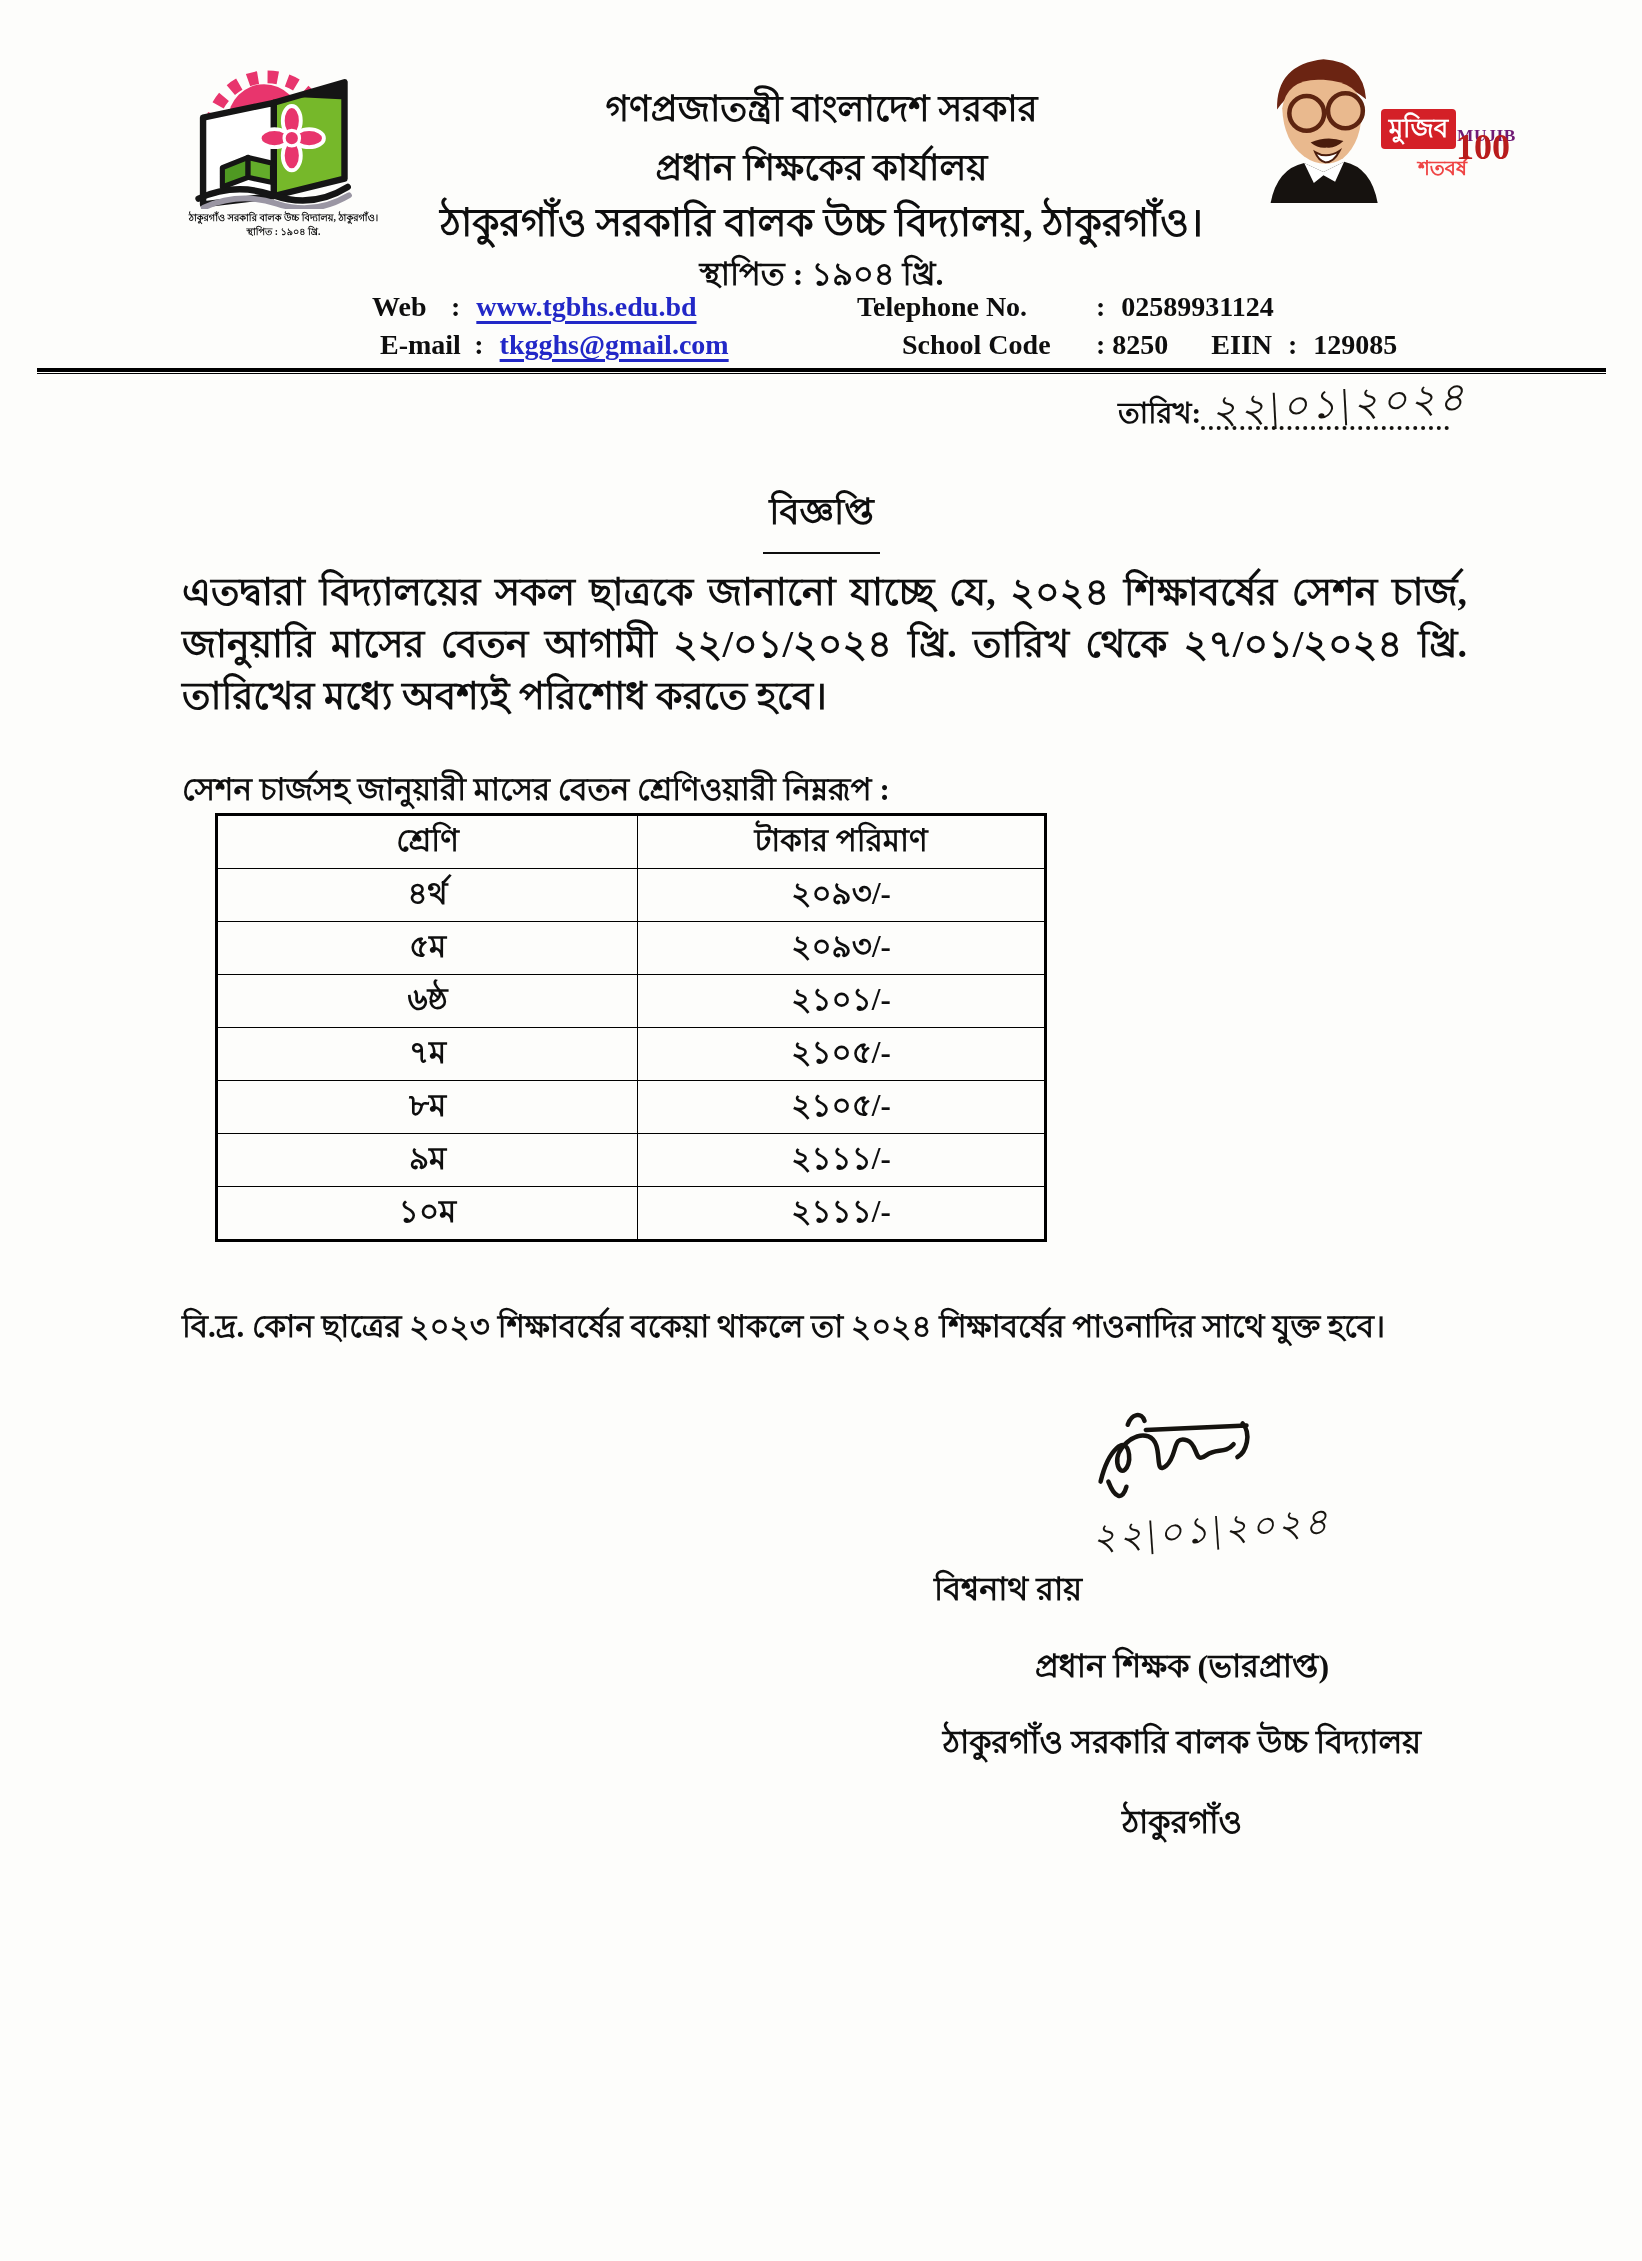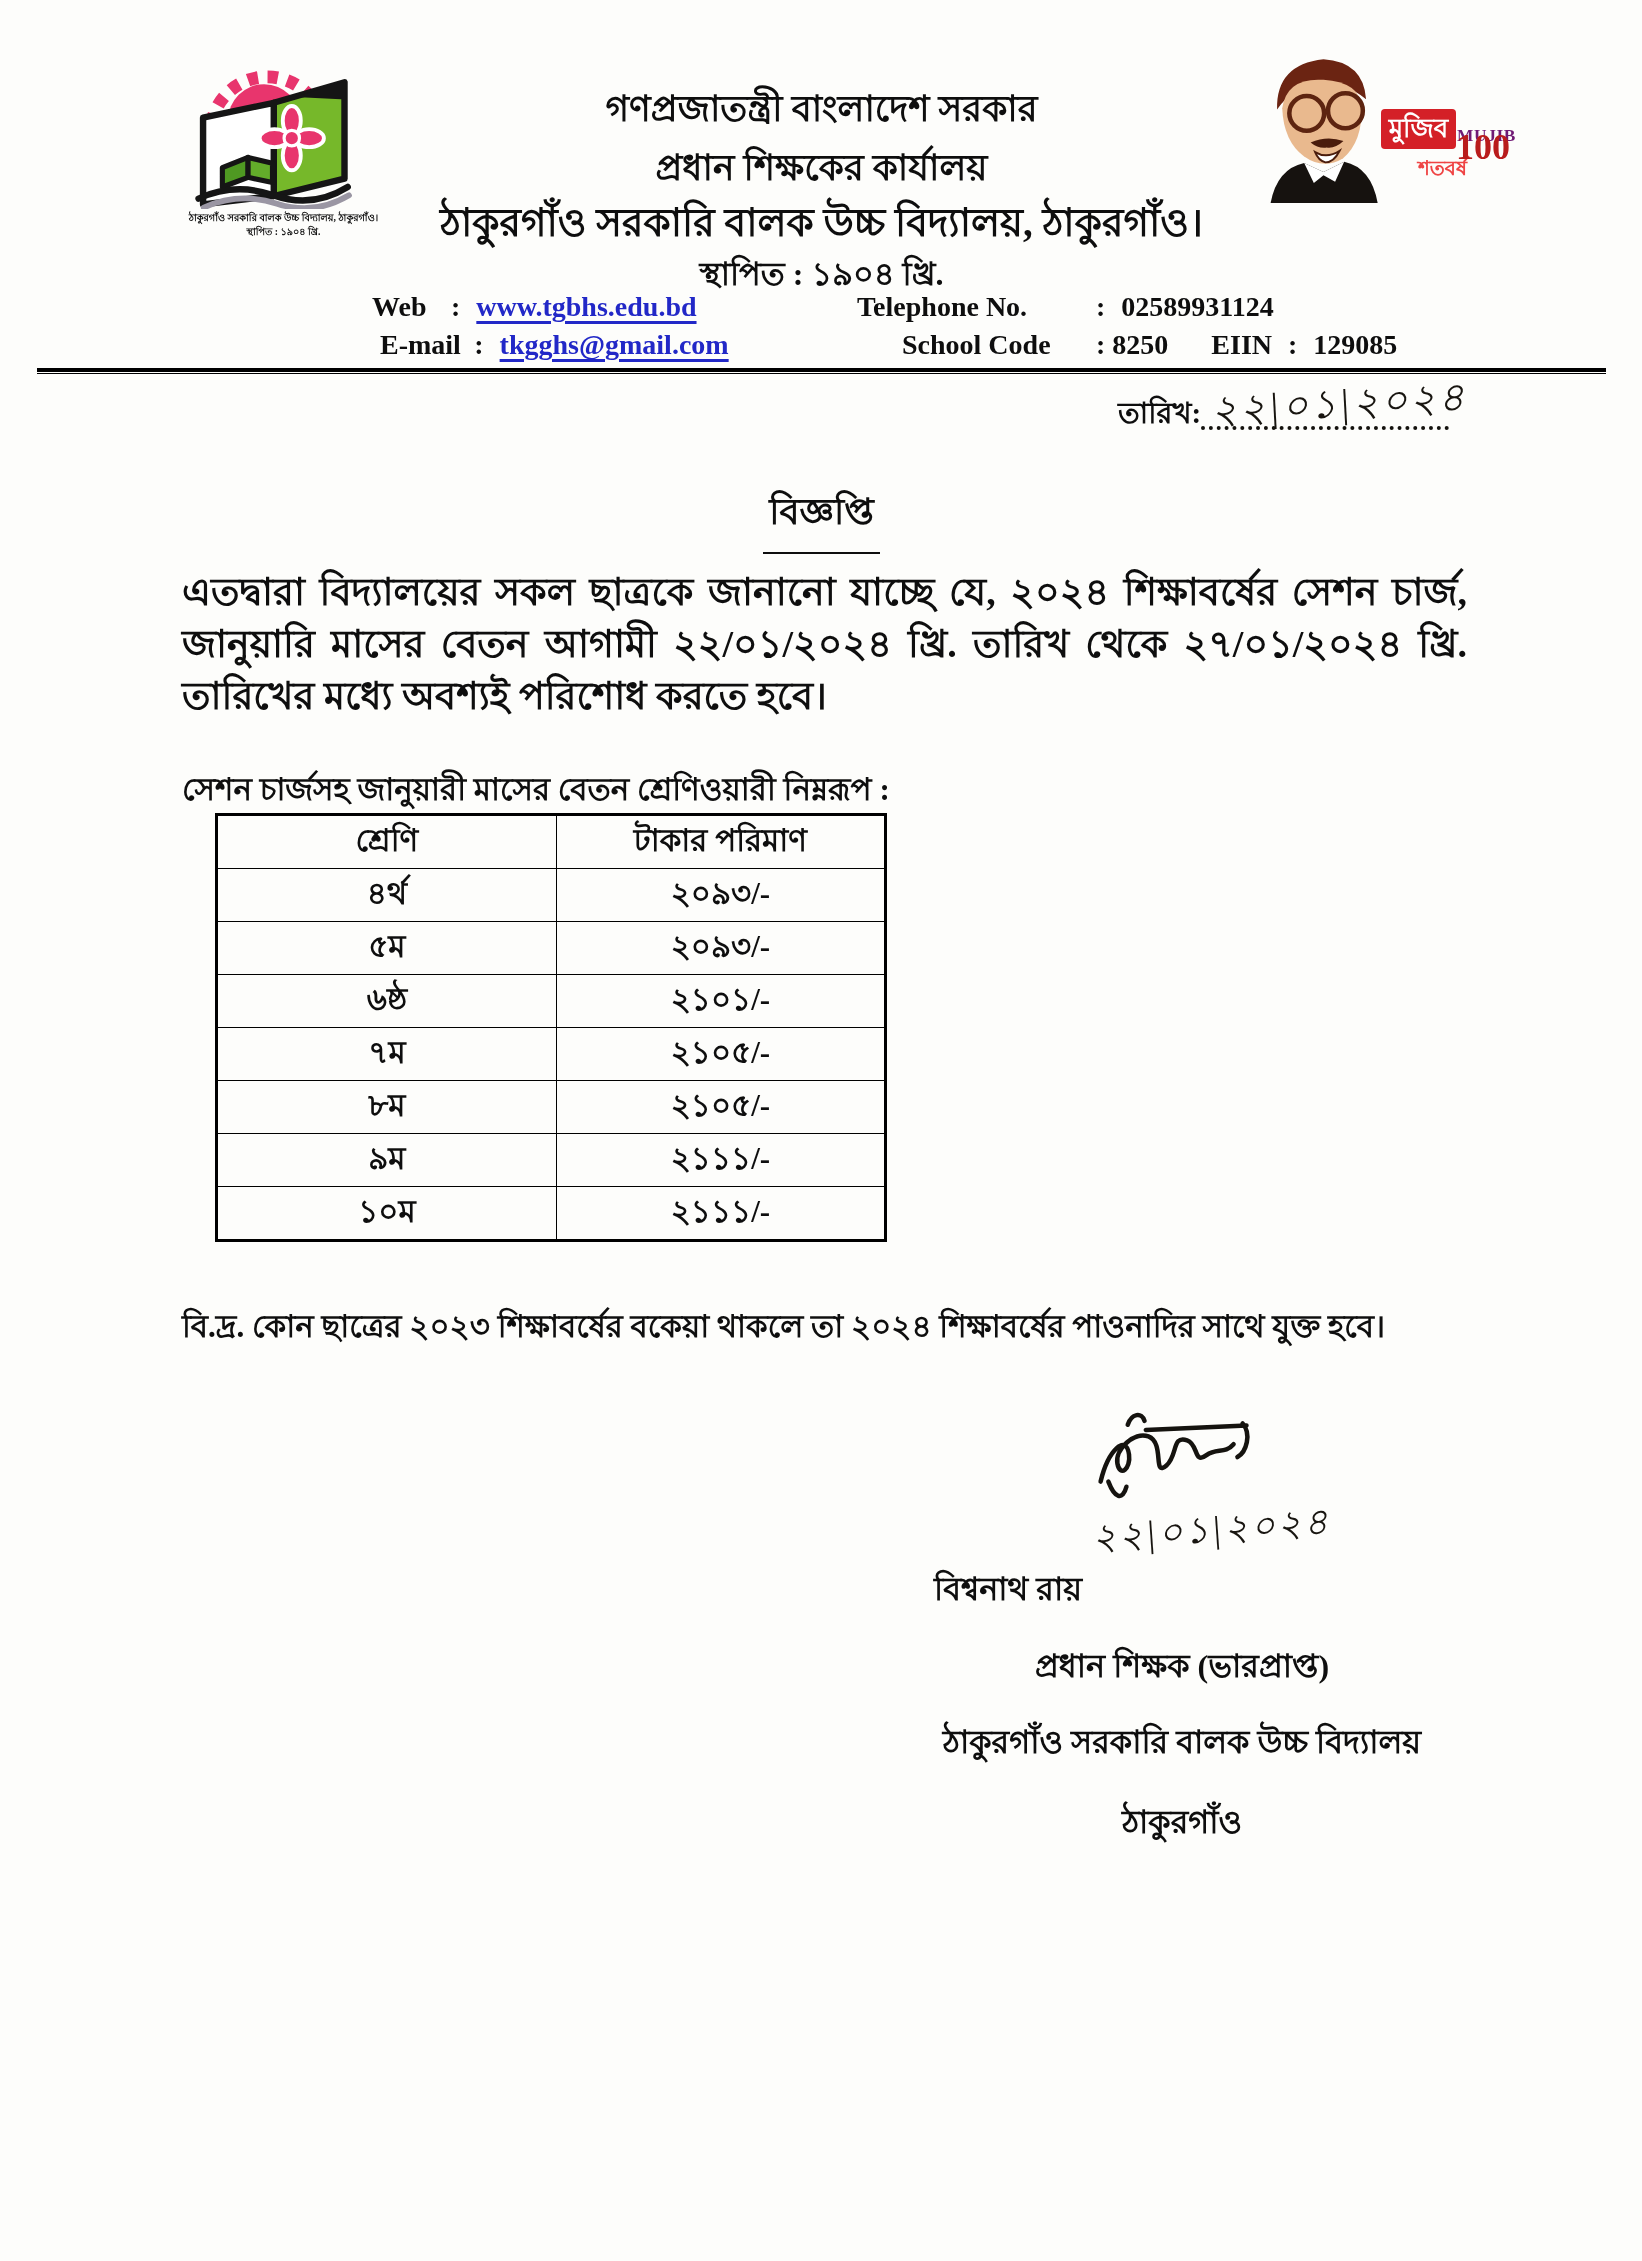--- a/index.html
+++ b/index.html
@@ -21,21 +21,21 @@
   .contact-label { display:inline-block; }
   .link { color:#2228c7; text-decoration:underline; text-decoration-thickness:2.6px; text-underline-offset:5.2px; cursor:pointer; }
   .rule { left:37px; width:1569px; height:6.4px; border-top:4.5px solid #000; border-bottom:1.9px solid #000; }
   .date-label { font-size:29px; font-weight:bold; }
   .handwrite { font-style:italic; letter-spacing:2.6px; color:#181510; }
   .dotline { border-bottom:4.5px dotted #14120e; }
   .title { font-size:36px; font-weight:bold; display:inline-block; border-bottom:2.6px solid #0e0e0e; padding:0 6.4px 7.7px; }
   .body-text { font-size:38px; font-weight:bold; line-height:52px; text-align:justify; }
   .intro-text,.note-text { font-size:31px; font-weight:bold; }
   .note-text { line-height:54px; text-align:justify; }
-  table.fees { border-collapse:collapse; table-layout:fixed; width:672px; border:3.2px solid #000;padding-left:44px; }
+  table.fees { border-collapse:collapse; table-layout:fixed; width:832px; border:3.2px solid #000;padding-left:44px; }
   table.fees th, table.fees td { border:1.9px solid #000; text-align:center; vertical-align:middle; font-size:31px; font-weight:bold; }
   table.fees th { height:52px; }
   table.fees td { height:50px; }
   .sig-line { font-size:32px; font-weight:bold; }
   .logo-caption { font-size:9.7px; font-weight:bold; text-align:center; line-height:14px; }
   .mujib-bn { position:absolute; left:122px; top:64px; width:75px; height:40px; background:#d42027; border-radius:3.9px; color:#fff; font-size:26px; font-weight:bold; text-align:center; line-height:39px; }
   .mujib-shoto { position:absolute; left:131px; top:108px; color:#ef4444; font-size:20px; font-weight:bold;margin-left:28px; }
   .mujib-en { position:absolute; left:198px; top:80px; color:#701a75; font-size:17.4px; font-weight:bold; letter-spacing:0.6px; }
   .mujib-100 { position:absolute; left:197px; top:81px; color:#b91c1c; font-size:36px; font-weight:bold; }
 </style>

